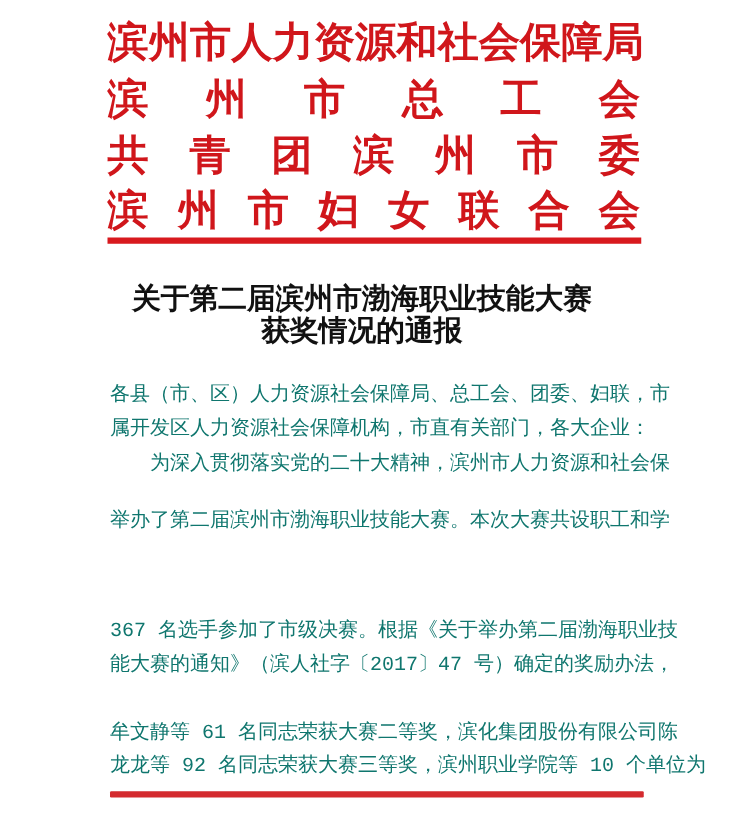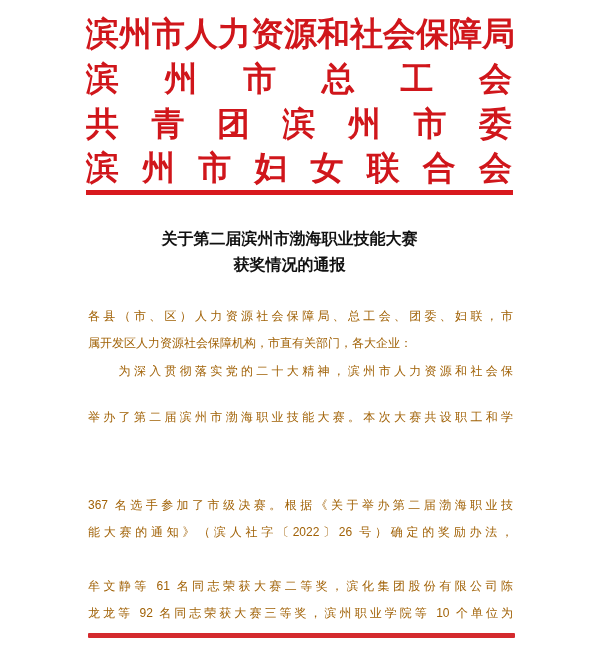--- a/index.html
+++ b/index.html
@@ -11,26 +11,26 @@
       color: #d0161b; font-family: "DejaVu Serif", "Liberation Serif", serif;
       font-weight: bold; font-size: 33px; line-height: 40px;
     }
     .hdr-line span { display: inline-block; }
     .hdr-line.full { letter-spacing: 0; }
     .hdr-line.full span { width: 35.5px; text-align: center; }
     .red-rule-top { position: absolute; left: 86px; top: 190px; width: 427px; height: 5px; background: #d8191e; }
     .title {
       position: absolute; left: 0; width: 579px; text-align: center;
       font-family: "DejaVu Serif", "Liberation Serif", serif; font-weight: bold;
-      font-size: 16px; color: #111; line-height: 26px;
+      font-size: 23px; color: #111; line-height: 26px;
     }
     .body-line {
       position: absolute; left: 88px; width: 425px; height: 26px;
-      font-family: Liberation Sans, sans-serif; font-size: 12px;
-      color: #a16207; line-height: 26px; white-space: nowrap;
+      font-family: Liberation Mono, monospace; font-size: 16px;
+      color: #0f766e; line-height: 26px; white-space: nowrap;
       text-align: justify; text-align-last: justify;
     }
     .body-line.short { text-align-last: left; }
     .red-rule-bottom { position: absolute; left: 88px; top: 633px; width: 427px; height: 5px; background: #d42a2e; border-radius: 1px; }
   </style>
 </head>
 <body>
 
 <div class="page">
 
@@ -83,18 +83,18 @@
   <div class="red-rule-top"></div>
 
   <div class="title" style="top:226px;">关于第二届滨州市渤海职业技能大赛</div>
   <div class="title" style="top:252px;">获奖情况的通报</div>
 
   <div class="body-line" style="top:303px;">各县（市、区）人力资源社会保障局、总工会、团委、妇联，市</div>
   <div class="body-line short" style="top:330px;">属开发区人力资源社会保障机构，市直有关部门，各大企业：</div>
   <div class="body-line" style="top:358px;">　　为深入贯彻落实党的二十大精神，滨州市人力资源和社会保</div>
   <div class="body-line" style="top:404px;">举办了第二届滨州市渤海职业技能大赛。本次大赛共设职工和学</div>
   <div class="body-line" style="top:492px;">367 名选手参加了市级决赛。根据《关于举办第二届渤海职业技</div>
-  <div class="body-line" style="top:519px;">能大赛的通知》（滨人社字〔2022〕26 号）确定的奖励办法，</div>
+  <div class="body-line" style="top:519px;">能大赛的通知》（滨人社字〔2017〕47 号）确定的奖励办法，</div>
   <div class="body-line" style="top:573px;">牟文静等 61 名同志荣获大赛二等奖，滨化集团股份有限公司陈</div>
   <div class="body-line" style="top:600px;">龙龙等 92 名同志荣获大赛三等奖，滨州职业学院等 10 个单位为</div>
 
   <div class="red-rule-bottom"></div>
 </div>
 
 </body></html>

